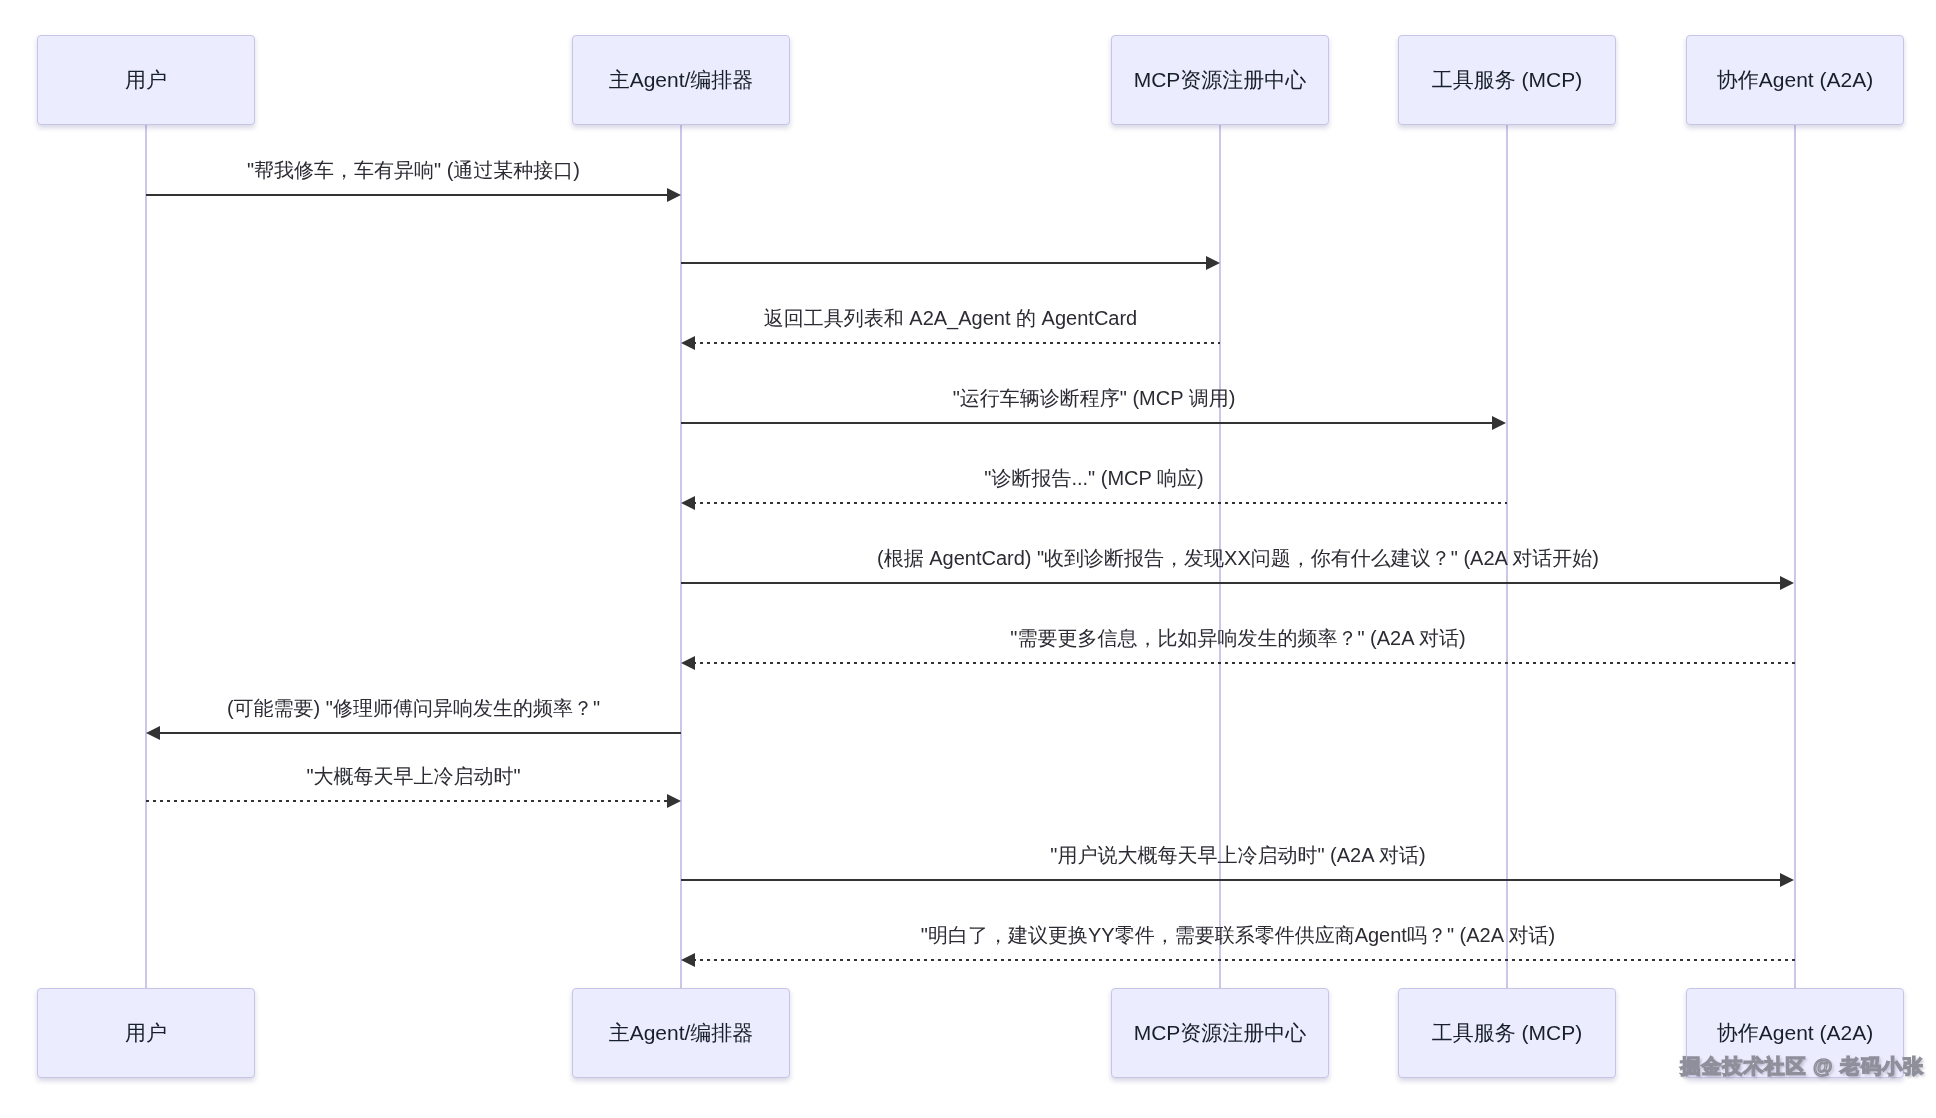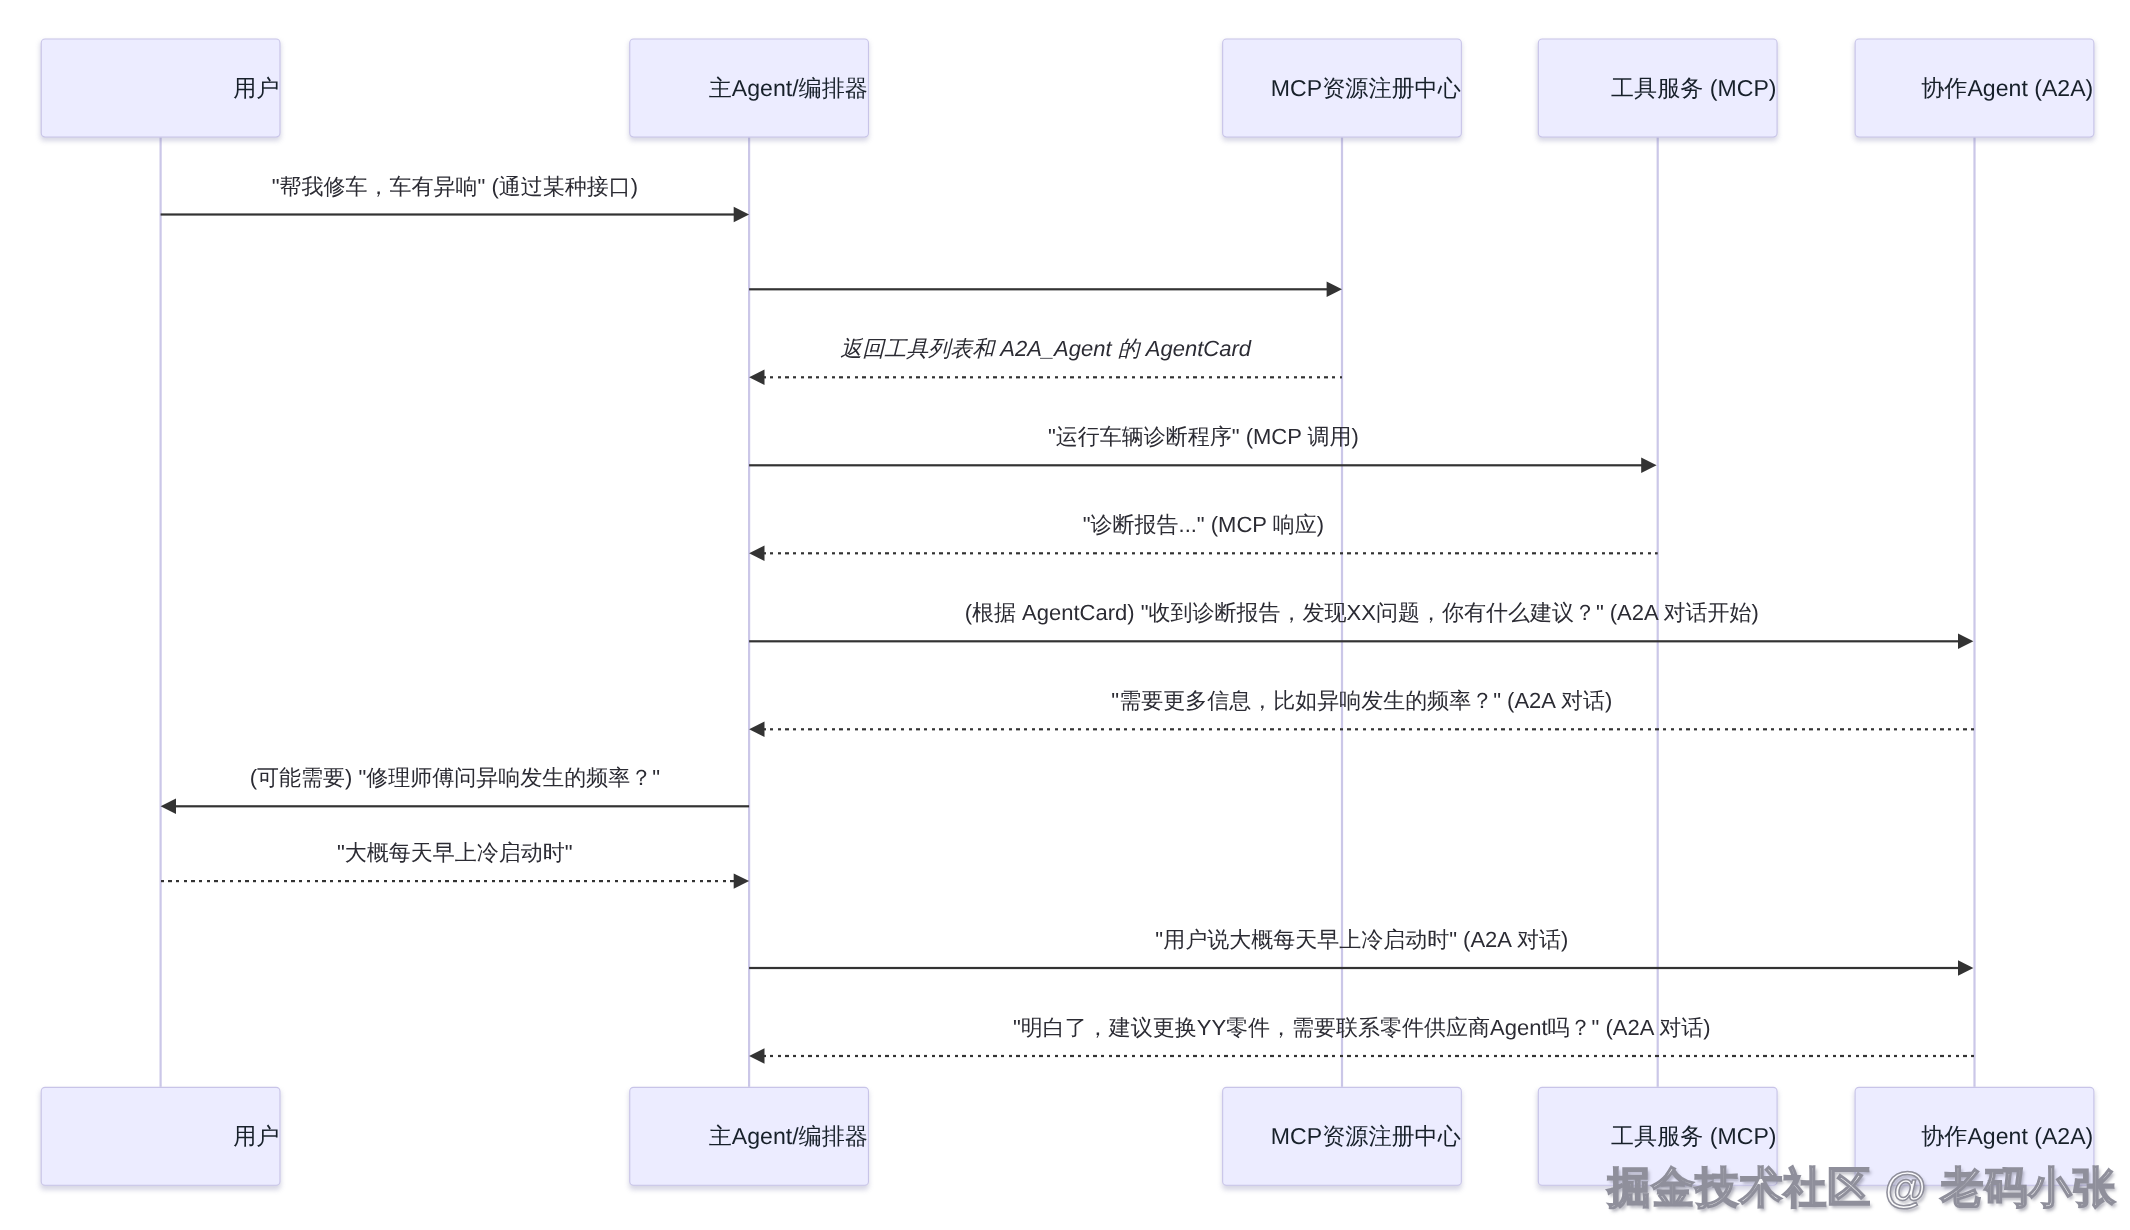--- a/index.html
+++ b/index.html
@@ -25,21 +25,21 @@
   .actor-box {
     position: absolute;
     width: 218px;
     height: 90px;
     background: #ececff;
     border: 1px solid #c8c4e8;
     border-radius: 4px;
     box-shadow: 0 3px 5px rgba(110,110,160,0.28);
     display: flex;
     align-items: center;
-    justify-content: flex-end;
+    justify-content: center;
     font-size: 21px;
     color: #17202a;
     white-space: nowrap;
     box-sizing: border-box;
   }
   .msg-label {
     position: absolute;
     height: 30px;
     line-height: 30px;
     text-align: center;
@@ -61,21 +61,21 @@
     height: 0;
     border-top: 7px solid transparent;
     border-bottom: 7px solid transparent;
   }
   .arrowhead.right { border-left: 14px solid #333333; }
   .arrowhead.left  { border-right: 14px solid #333333; }
   .watermark {
     position: absolute;
     top: 1053px;
     right: 12px;
-    font-size: 39px;
+    font-size: 20px;
     font-weight: bold;
     letter-spacing: 1px;
     color: rgba(255,255,255,0.88);
     -webkit-text-stroke: 1.4px #8f8f9b;
     text-shadow: 2px 2px 3px rgba(90,90,110,0.45);
     white-space: nowrap;
   }
 </style>
 </head>
 <body>
@@ -120,21 +120,21 @@
       <span>协作Agent (A2A)</span>
     </div>
 
   <div class="msg-label" style="left:146px; width:535px; top:155px;">"帮我修车，车有异响" (通过某种接口)</div>
   <div class="msg-line solid" style="left:146px; width:523px; top:194px;"></div>
   <div class="arrowhead right" style="left:667px; top:188px;"></div>
 
   <div class="msg-line solid" style="left:681px; width:527px; top:262px;"></div>
   <div class="arrowhead right" style="left:1206px; top:256px;"></div>
 
-  <div class="msg-label" style="left:681px; width:539px; top:303px;font-style:italic;">返回工具列表和 A2A_Agent 的 AgentCard</div>
+  <div class="msg-label" style="left:681px; width:539px; top:303px;">返回工具列表和 A2A_Agent 的 AgentCard</div>
   <div class="msg-line dashed" style="left:693px; width:527px; top:342px;"></div>
   <div class="arrowhead left" style="left:681px; top:336px;"></div>
 
   <div class="msg-label" style="left:681px; width:826px; top:383px;">"运行车辆诊断程序" (MCP 调用)</div>
   <div class="msg-line solid" style="left:681px; width:814px; top:422px;"></div>
   <div class="arrowhead right" style="left:1492px; top:416px;"></div>
 
   <div class="msg-label" style="left:681px; width:826px; top:463px;">"诊断报告..." (MCP 响应)</div>
   <div class="msg-line dashed" style="left:693px; width:814px; top:502px;"></div>
   <div class="arrowhead left" style="left:681px; top:496px;"></div>

